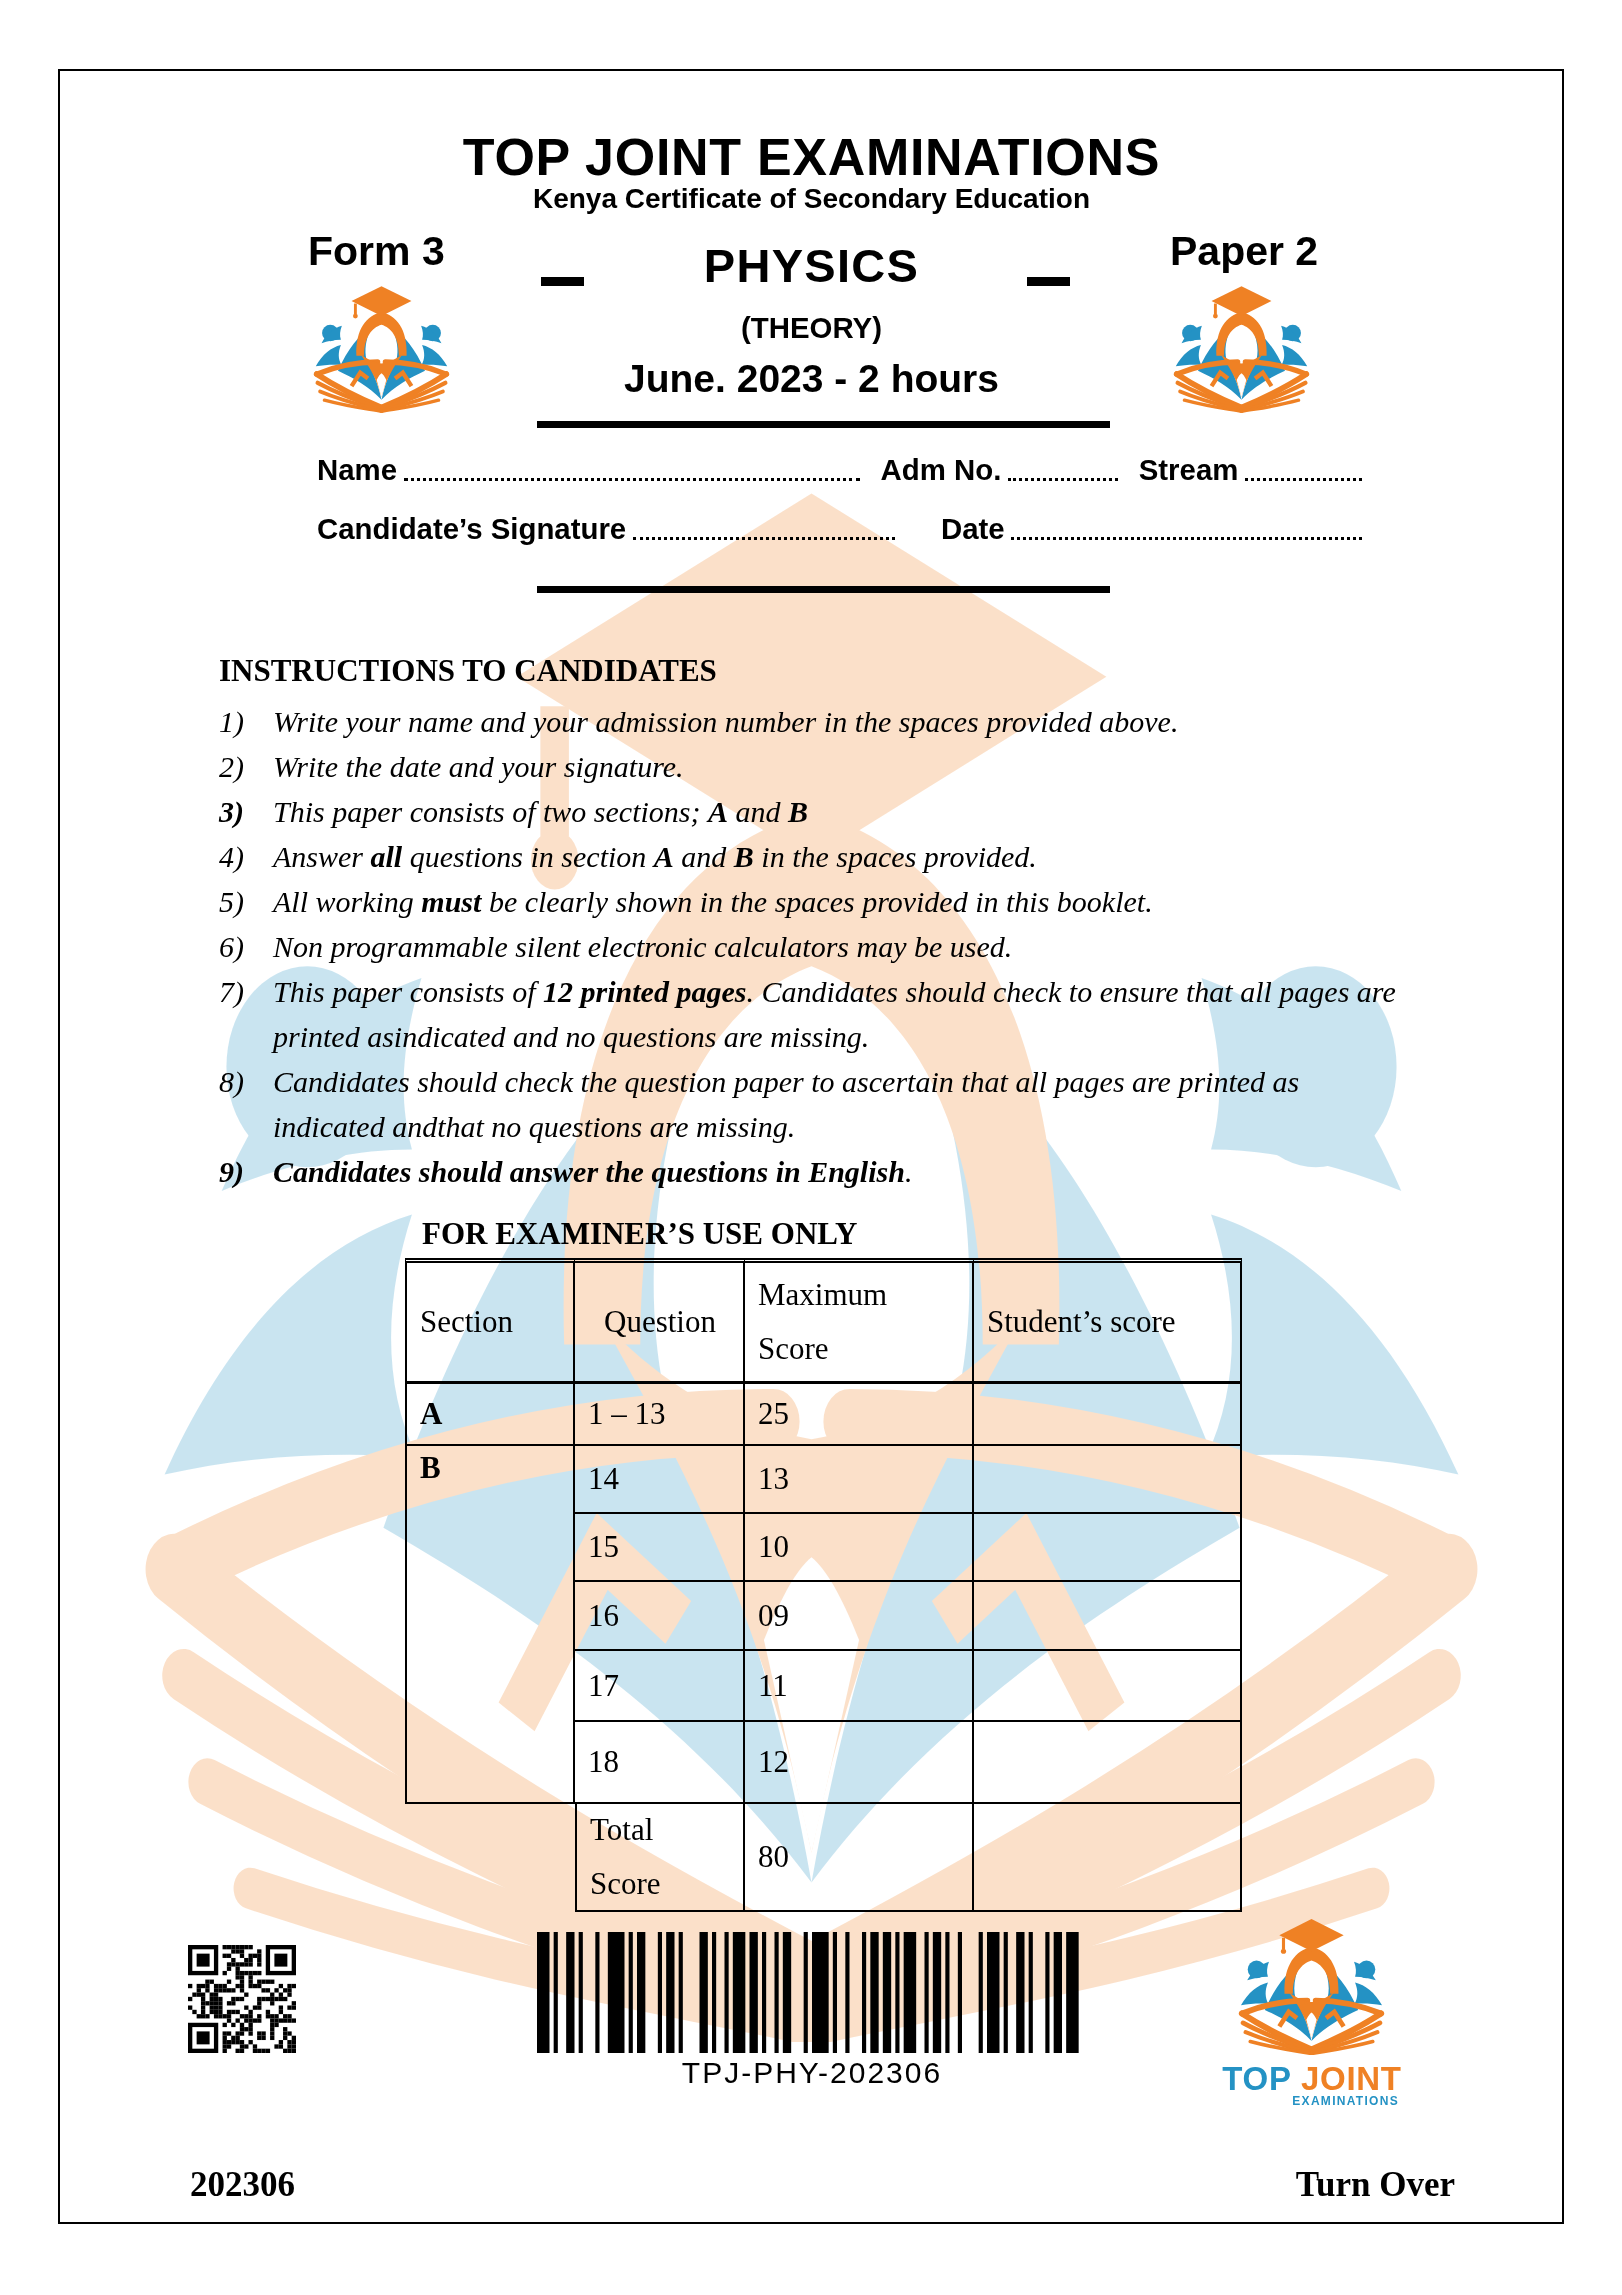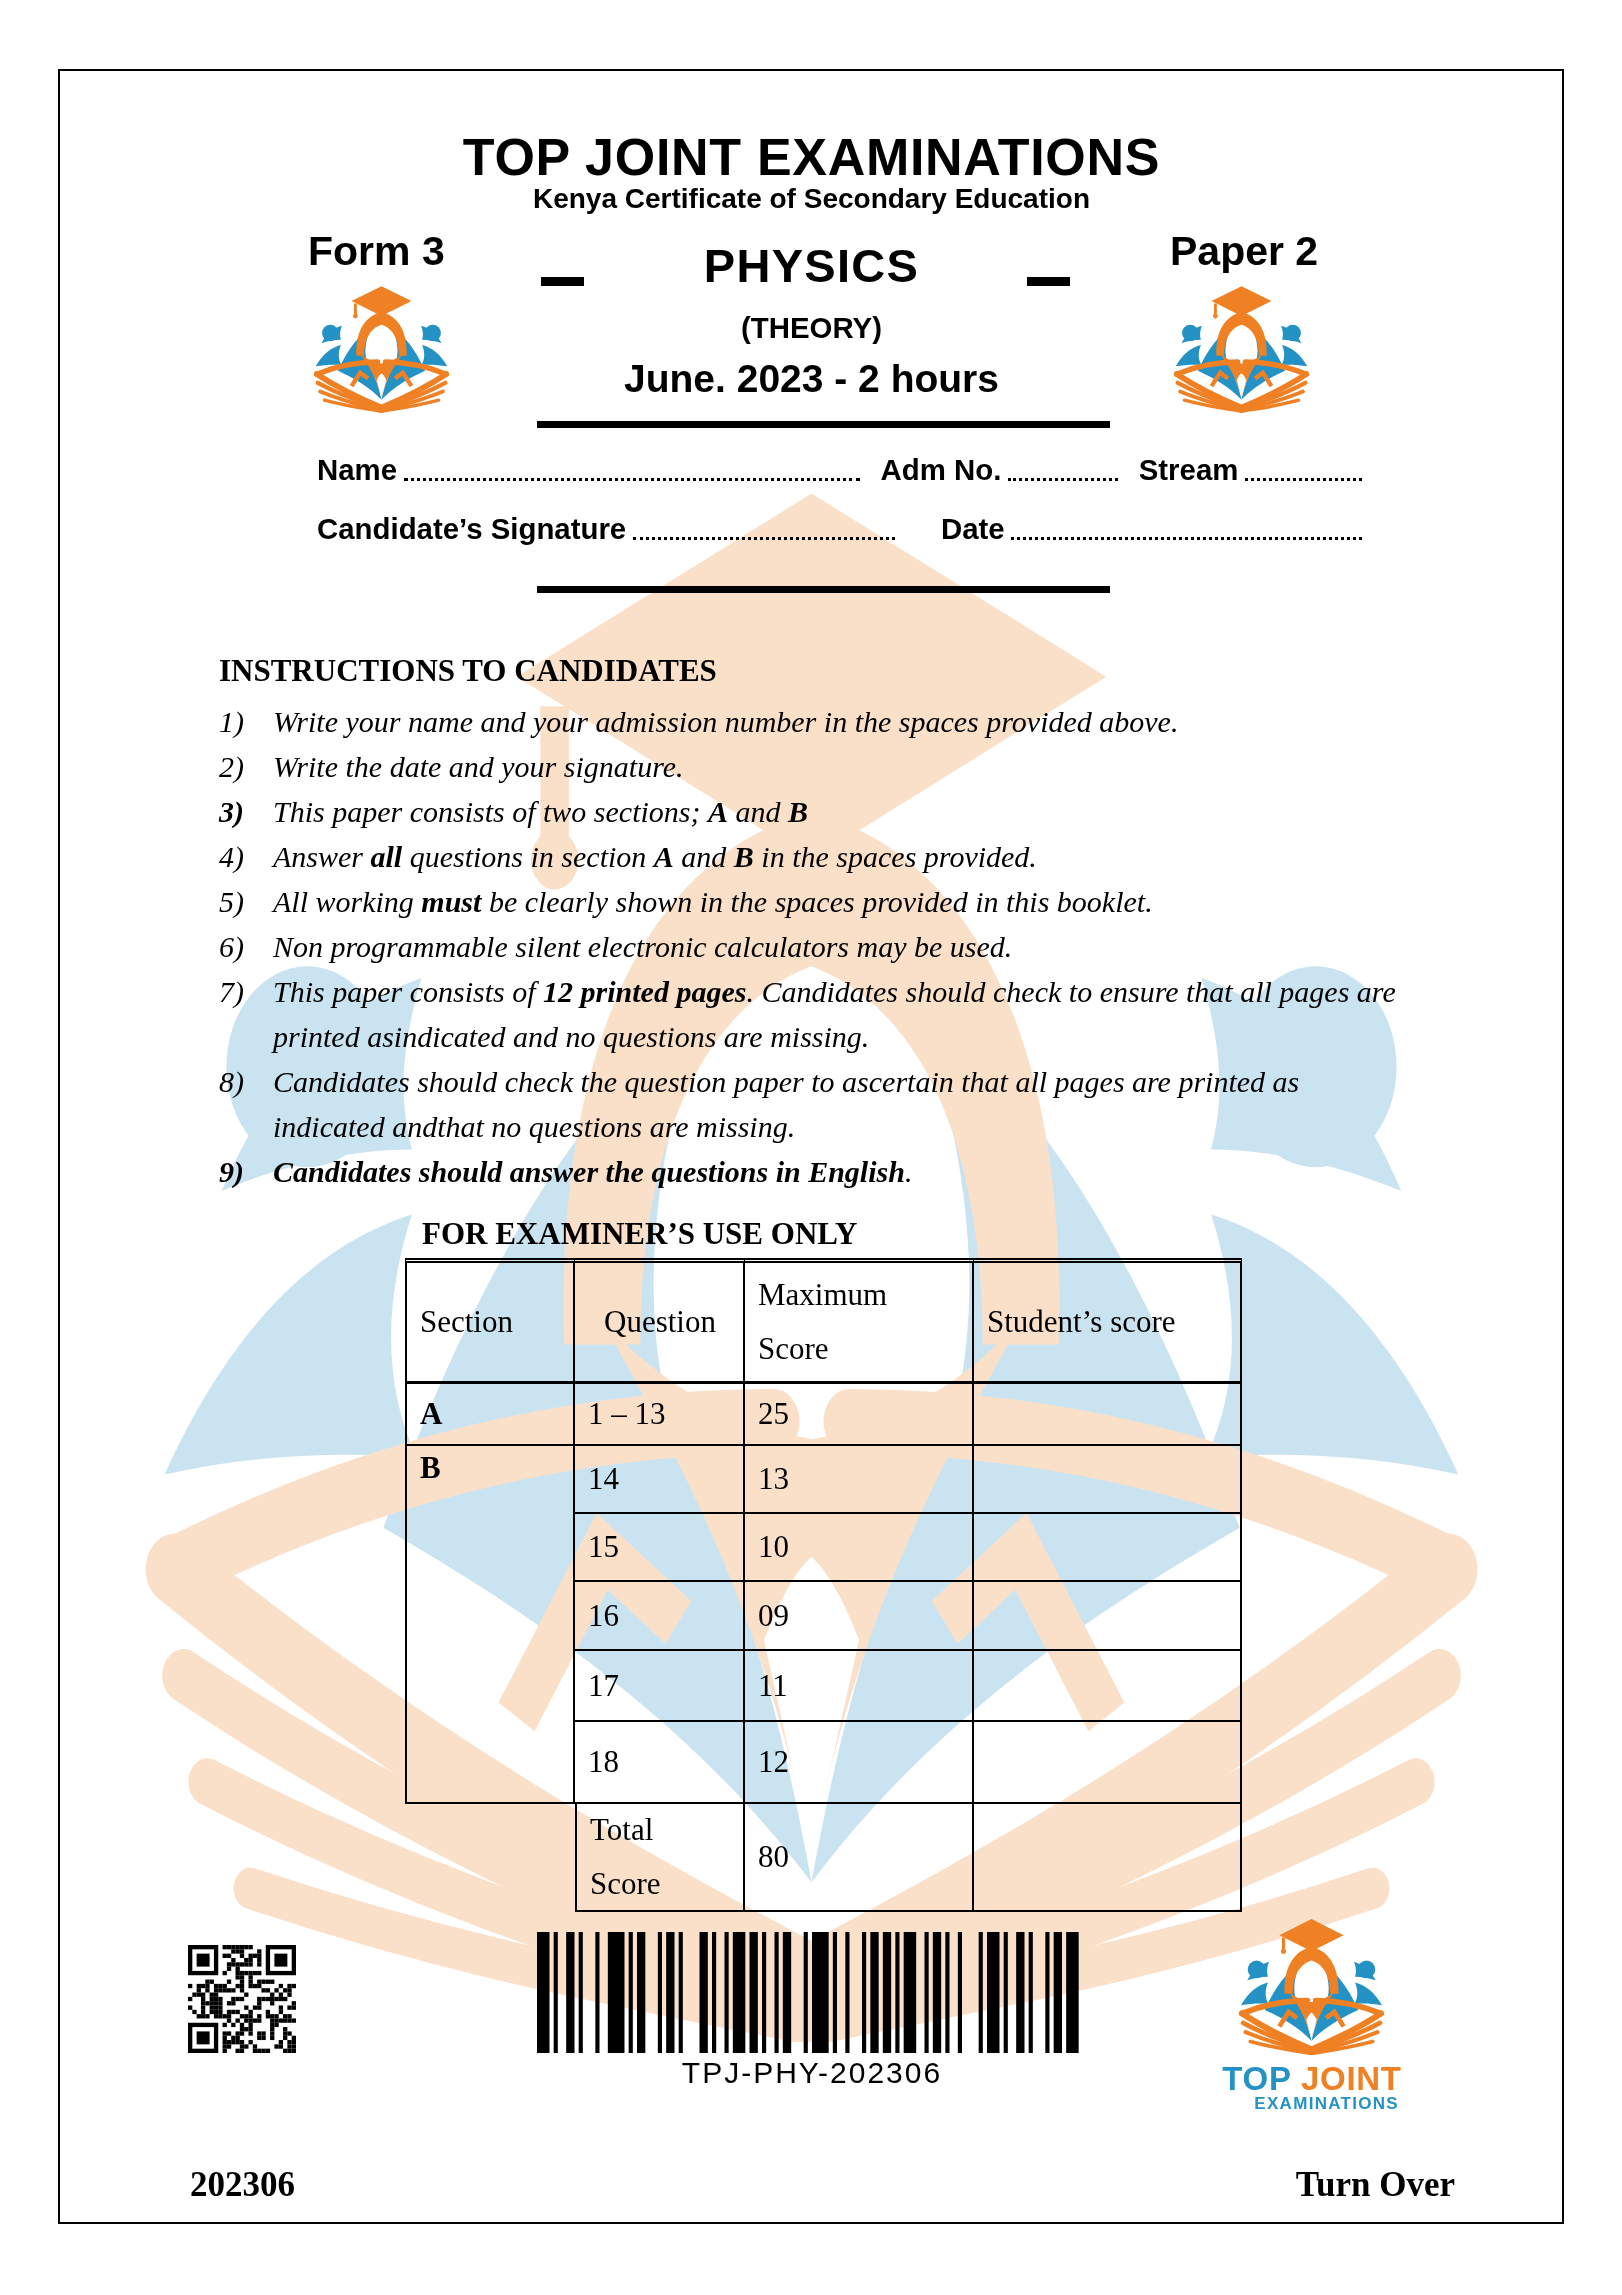--- a/index.html
+++ b/index.html
@@ -59,21 +59,21 @@
   .xnone { border:none; }
 
   
   .barcode-box { left:537px; top:1932px; width:550px; height:121px; }
   .barcode-lbl { left:537px; top:2056px; width:550px; text-align:center; font-size:30px; letter-spacing:2px; }
   .qr-box { left:188px; top:1945px; width:108px; height:108px; }
 
   
   .brand-svg  { left:1233px; top:1916px; width:157px; height:139px; }
   .brand-text { left:1214px; top:2060px; width:196px; text-align:center; font-weight:bold; font-size:33px; letter-spacing:0.7px; }
-  .brand-ex   { left:1214px; top:2094px; width:185px; text-align:right; font-weight:bold; font-size:17px; letter-spacing:1.3px; }
+  .brand-ex   { left:1214px; top:2094px; width:185px; text-align:right; font-weight:bold; font-size:12px; letter-spacing:1.3px; }
 
   
   .footer-code { left:190px; top:2165px; font-family:"Liberation Serif",serif; font-weight:bold; font-size:35px; }
   .turn-over   { right:168px; top:2165px; font-family:"Liberation Serif",serif; font-weight:bold; font-size:35px; }
 
   .defs-svg { position:absolute; width:0; height:0; }
 </style>
 </head>
 <body>
 

